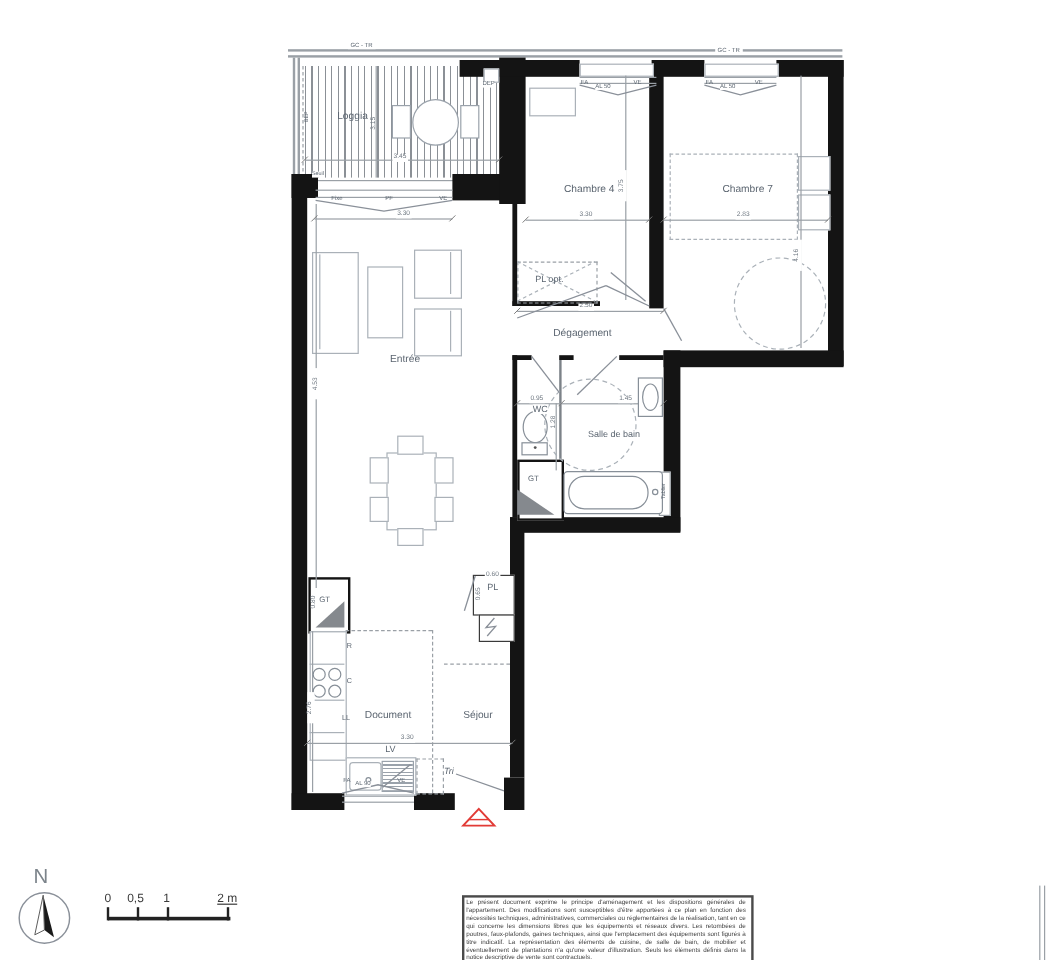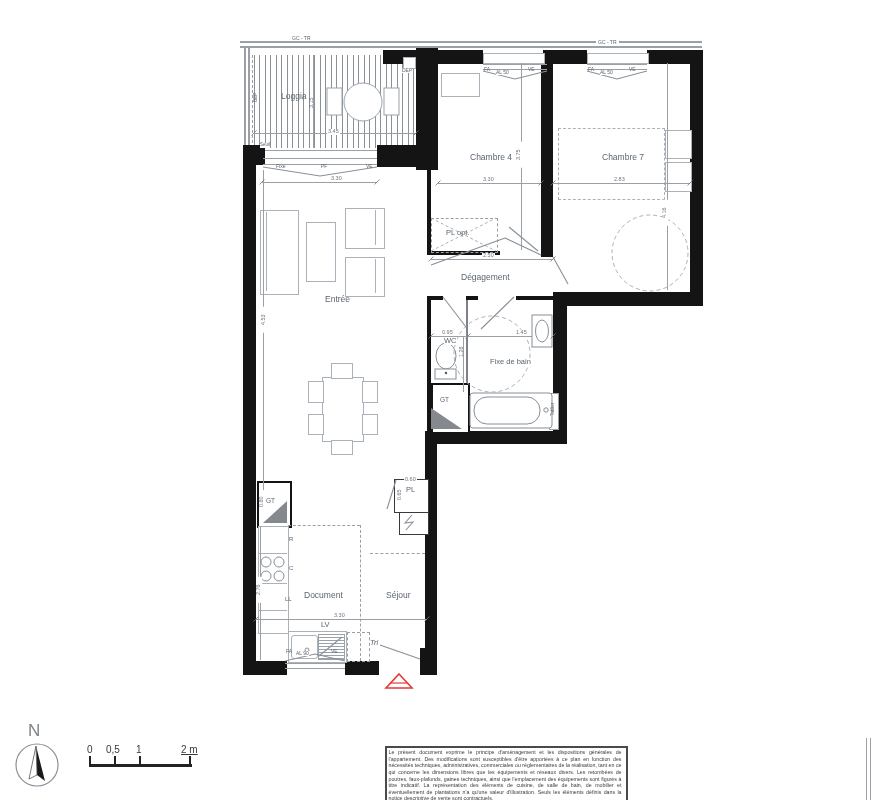--- a/index.html
+++ b/index.html
@@ -231,21 +231,21 @@
       <polygon points="36,746 29,779 37,775" fill="#fff" stroke="#555" stroke-width="0.8"></polygon>
     </g>
   </svg>
 
   <div class="lbl t9" style="left:281px;top:92px;">Loggia</div>
   <div class="lbl t9" style="left:470px;top:153px;">Chambre 4</div>
   <div class="lbl t9" style="left:602px;top:153px;">Chambre 7</div>
   <div class="lbl t9" style="left:325px;top:295px;">Entrée</div>
   <div class="lbl t9" style="left:461px;top:273px;">Dégagement</div>
   <div class="lbl t75" style="left:444px;top:337px;background:#fff;">WC</div>
-  <div class="lbl t75" style="left:490px;top:358px;background:#fff;">Fixe de bain</div>
+  <div class="lbl t75" style="left:490px;top:358px;background:#fff;">Salle de bain</div>
   <div class="lbl t9" style="left:304px;top:591px;">Document</div>
   <div class="lbl t9" style="left:386px;top:591px;">Séjour</div>
 
   <div class="lbl t75" style="left:446px;top:229px;">PL opt.</div>
   <div class="lbl t75" style="left:406px;top:486px;">PL</div>
   <div class="lbl t65" style="left:440px;top:397px;">GT</div>
   <div class="lbl t65" style="left:266px;top:498px;">GT</div>
   <div class="lbl t75" style="left:321px;top:621px;">LV</div>
   <div class="lbl t75" style="left:370px;top:639px;font-style:italic;">Tri</div>
   <div class="lbl t6" style="left:289px;top:536px;">R</div>

